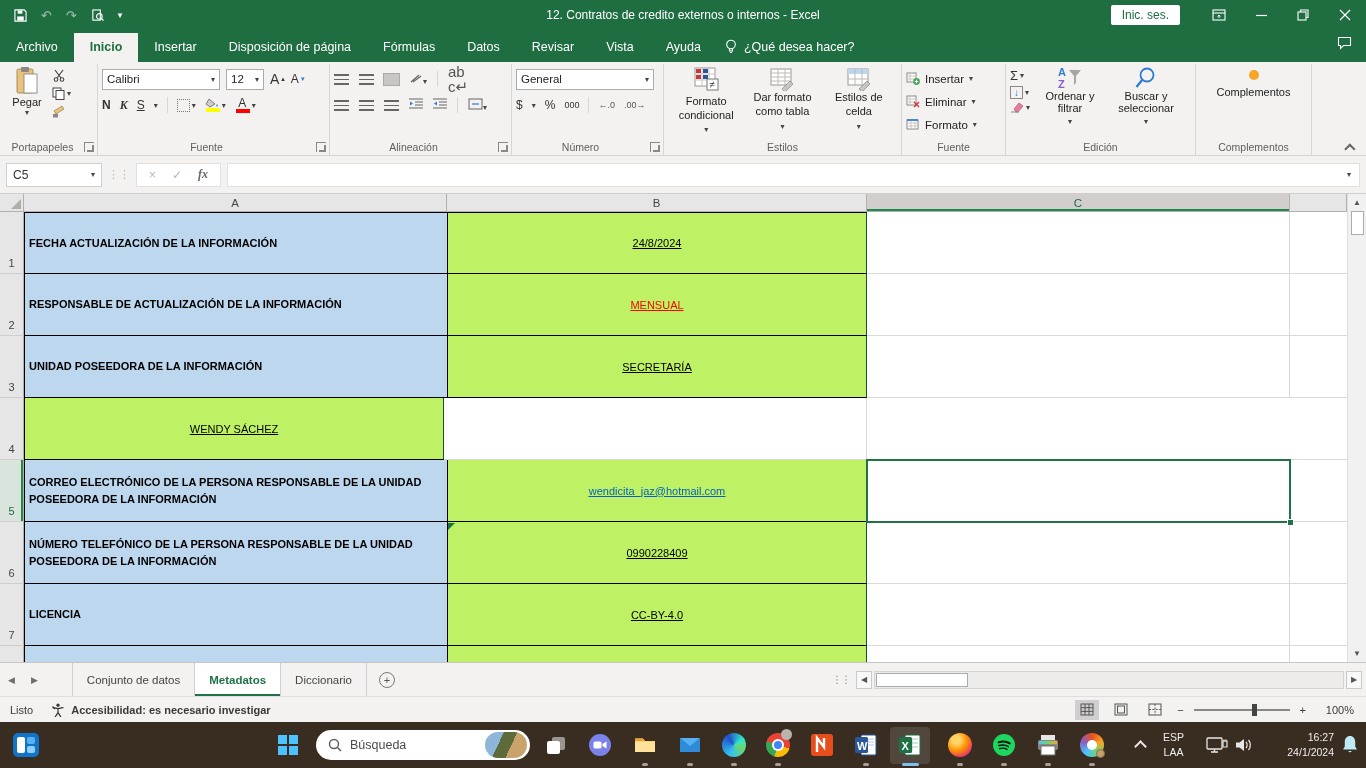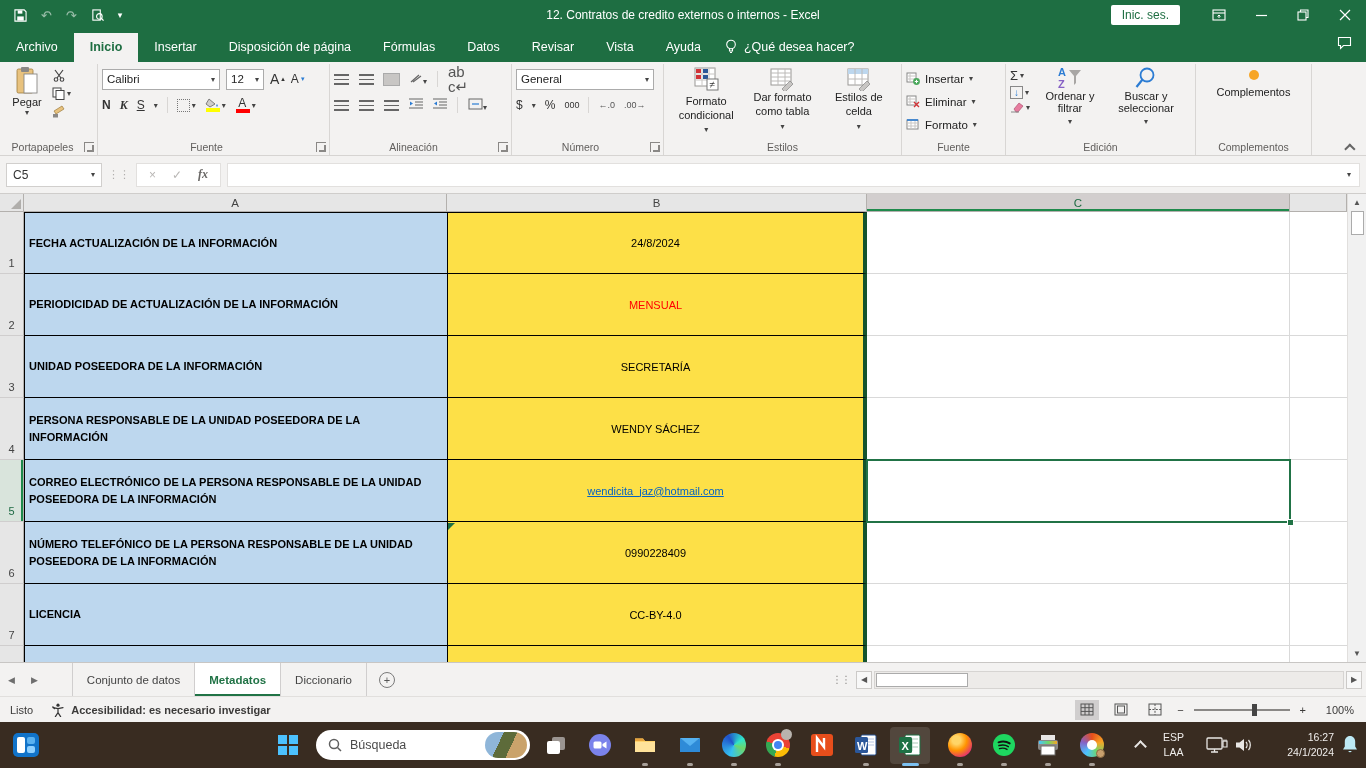--- a/index.html
+++ b/index.html
@@ -52,21 +52,21 @@
   #grid { position:absolute; top:194px; left:0; width:1347px; height:468px; background:#fff; overflow:hidden; }
   .hrow { display:flex; height:18px; }
   .ch { background:#E6E6E6; border-right:1px solid #B3B0AD; border-bottom:1px solid #B3B0AD; color:#444; display:flex; align-items:center; justify-content:center; font-size:11.5px; }
   .ch.sel { background:#D2CECE; color:#1F6B44; box-shadow:inset 0 -2px 0 #1F8A4C; }
   .corner { position:relative; }
   .corner span { position:absolute; right:2px; bottom:2px; width:0; height:0; border-bottom:10px solid #B0AEAB; border-left:10px solid transparent; }
   .grow { display:flex; height:62px; }
   .rh { flex:0 0 24px; background:#E6E6E6; border-right:1px solid #B3B0AD; border-bottom:1px solid #D0CECE; color:#444; display:flex; align-items:flex-end; justify-content:center; font-size:11px; padding-bottom:4px; }
   .rh.sel { background:#D9E4DC; color:#1F6B44; box-shadow:inset -2px 0 0 #1F8A4C; }
   .cA { flex:0 0 423px; background:#BDD7EE; border-left:1px solid #000; border-bottom:1px solid #000; font-weight:bold; font-size:11px; color:#000; display:flex; align-items:center; padding:0 6px 0 4px; line-height:1.5; }
-  .cB { flex:0 0 420px; position:relative; background:#fde047; border-left:1px solid #000; border-right:4px solid #14532d; border-bottom:1px solid #000; display:flex; align-items:center; justify-content:center; font-size:11px; color:#000; }
+  .cB { flex:0 0 420px; position:relative; background:#bef264; border-left:1px solid #000; border-right:1px solid #14532d; border-bottom:1px solid #000; display:flex; align-items:center; justify-content:center; font-size:11px; color:#000;text-decoration:underline; }
   .cC { flex:0 0 423px; border-right:1px solid #D9D9D9; border-bottom:1px solid #D9D9D9; }
   .cD { flex:1; border-bottom:1px solid #D9D9D9; }
   .first .cA, .first .cB { border-top:1px solid #000; }
   .red { color:#FF0000; }
   .cB a { color:#0563C1; text-decoration:underline; font-size:11px; }
   #c5sel { position:absolute; left:866px; top:265px; width:425px; height:64px; border:2px solid #217346; pointer-events:none; }
   #c5handle { position:absolute; left:1287px; top:325px; width:7px; height:7px; background:#217346; border:1px solid #fff; }
   #b6flag { position:absolute; left:448px; top:329px; width:0; height:0; border-top:7px solid #1E7145; border-right:7px solid transparent; }
   #vscroll { position:absolute; top:194px; left:1347px; width:19px; height:468px; background:#F1F1F1; border-left:1px solid #E1DFDD; display:flex; flex-direction:column; align-items:center; font-size:8px; color:#555; }
   #vscroll .varrow { height:17px; display:flex; align-items:center; justify-content:center; width:100%; }
@@ -474,35 +474,34 @@
 
     <div class="grow first">
       <div class="rh">1</div>
       <div class="cA">FECHA ACTUALIZACIÓN DE LA INFORMACIÓN</div>
       <div class="cB">24/8/2024</div>
       <div class="cC"></div>
       <div class="cD"></div>
     </div>
     <div class="grow">
       <div class="rh">2</div>
-      <div class="cA">PERIODICIDAD DE ACTUALIZACIÓN DE LA INFORMACIÓN</div>
+      <div class="cA">RESPONSABLE DE ACTUALIZACIÓN DE LA INFORMACIÓN</div>
       <div class="cB red">MENSUAL</div>
       <div class="cC"></div>
       <div class="cD"></div>
     </div>
     <div class="grow">
       <div class="rh">3</div>
       <div class="cA">UNIDAD POSEEDORA DE LA INFORMACIÓN</div>
       <div class="cB">SECRETARÍA</div>
       <div class="cC"></div>
       <div class="cD"></div>
     </div>
     <div class="grow">
       <div class="rh">4</div>
-      <div class="cA">PERSONA RESPONSABLE DE LA UNIDAD POSEEDORA DE LA INFORMACIÓN</div>
       <div class="cB">WENDY SÁCHEZ</div>
       <div class="cC"></div>
       <div class="cD"></div>
     </div>
     <div class="grow">
       <div class="rh sel">5</div>
       <div class="cA">CORREO ELECTRÓNICO DE LA PERSONA RESPONSABLE DE LA UNIDAD POSEEDORA DE LA INFORMACIÓN</div>
       <div class="cB">
           <a href="#">wendicita_jaz@hotmail.com</a>
         </div>

